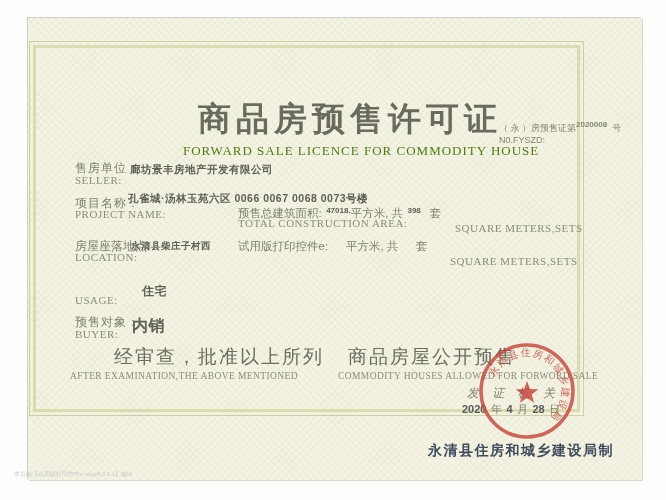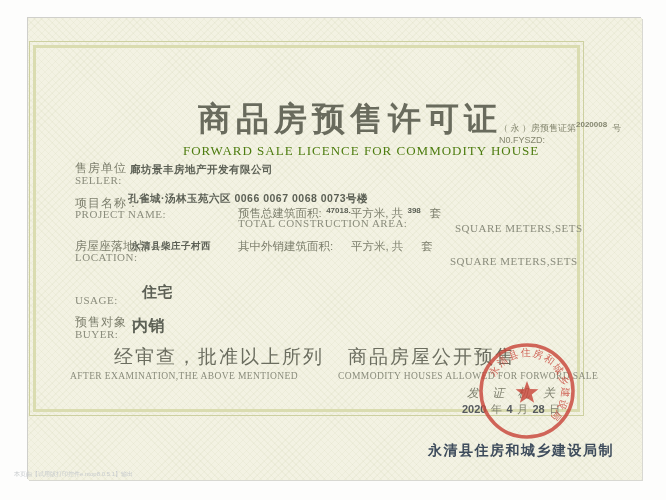--- a/index.html
+++ b/index.html
@@ -58,25 +58,25 @@
     <span class="sup">398</span>&nbsp;&nbsp;<span class="lbl" style="font-size:11.5px;letter-spacing:0;">套</span>
   </div>
   <div class="abs en" style="left:238px;top:217px;">TOTAL CONSTRUCTION AREA:</div>
   <div class="abs en" style="left:455px;top:222px;">SQUARE METERS,SETS</div>
 
   <div class="abs lbl" style="left:75px;top:238px;letter-spacing:0;">房屋座落地点:</div>
   <div class="abs val" style="left:131px;top:240px;font-size:9.5px;">永清县柴庄子村西</div>
   <div class="abs en" style="left:75px;top:251px;">LOCATION:</div>
 
   <div class="abs" style="left:238px;top:236px;">
-    <span class="lbl" style="font-size:11.5px;letter-spacing:0;">其中外销建筑面积:</span>&nbsp;&nbsp;&nbsp;&nbsp;<span class="lbl" style="font-size:11.5px;letter-spacing:0;">平方米, 共</span>&nbsp;&nbsp;&nbsp;&nbsp;<span class="lbl" style="font-size:11.5px;letter-spacing:0;">套</span>
+    <span class="lbl" style="font-size:11.5px;letter-spacing:0;">试用版打印控件e:</span>&nbsp;&nbsp;&nbsp;&nbsp;<span class="lbl" style="font-size:11.5px;letter-spacing:0;">平方米, 共</span>&nbsp;&nbsp;&nbsp;&nbsp;<span class="lbl" style="font-size:11.5px;letter-spacing:0;">套</span>
   </div>
   <div class="abs en" style="left:450px;top:255px;">SQUARE METERS,SETS</div>
 
-  <div class="abs val" style="left:142px;top:283px;font-size:15px;">住宅</div>
+  <div class="abs val" style="left:142px;top:283px;font-size:12px;">住宅</div>
   <div class="abs en" style="left:75px;top:294px;">USAGE:</div>
 
   <div class="abs lbl" style="left:75px;top:314px;">预售对象：</div>
   <div class="abs val" style="left:132px;top:316px;font-size:16px;">内销</div>
   <div class="abs en" style="left:75px;top:328px;">BUYER:</div>
 
   <div class="abs stmt" style="left:114px;top:344px;">经审查，批准以上所列</div>
   <div class="abs en-s" style="left:70px;top:371px;">AFTER EXAMINATION,THE ABOVE MENTIONED</div>
   <div class="abs stmt" style="left:348px;top:344px;">商品房屋公开预售</div>
   <div class="abs en-s" style="left:338px;top:371px;">COMMODITY HOUSES ALLOWED FOR FORWORD SALE</div>

